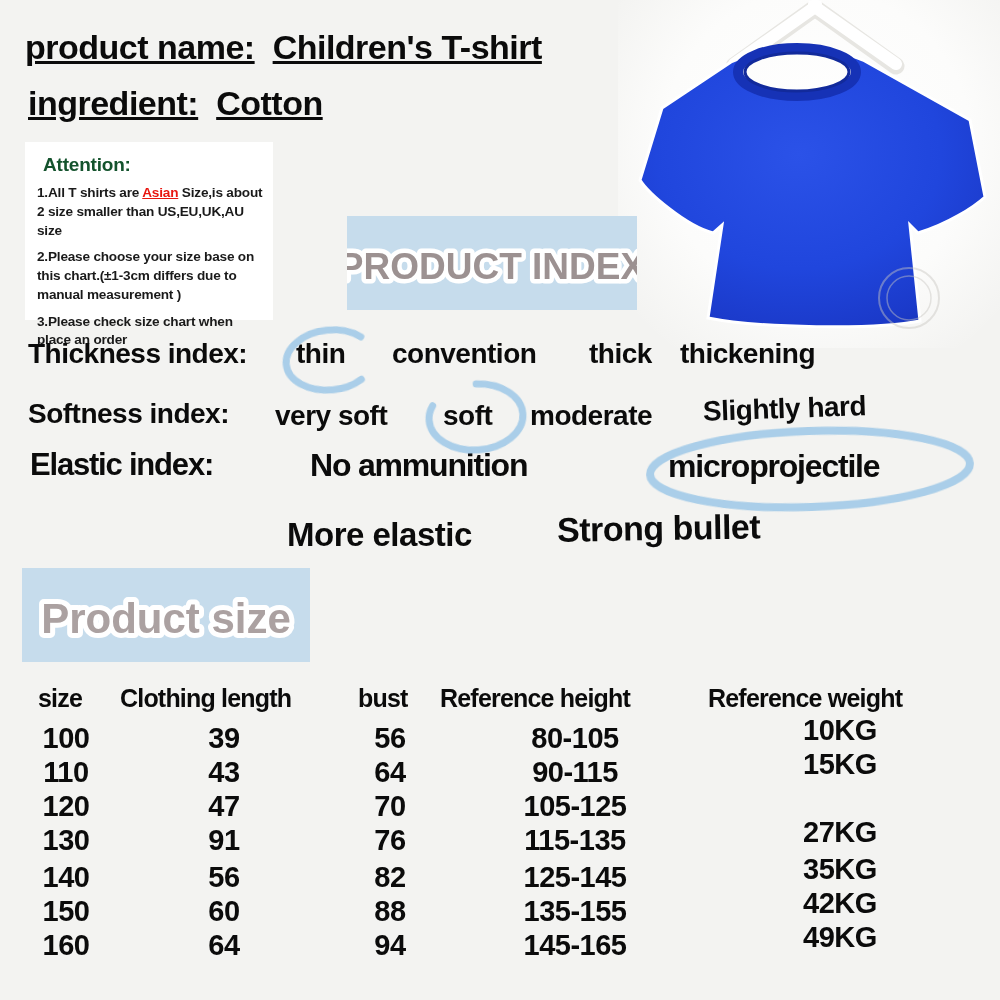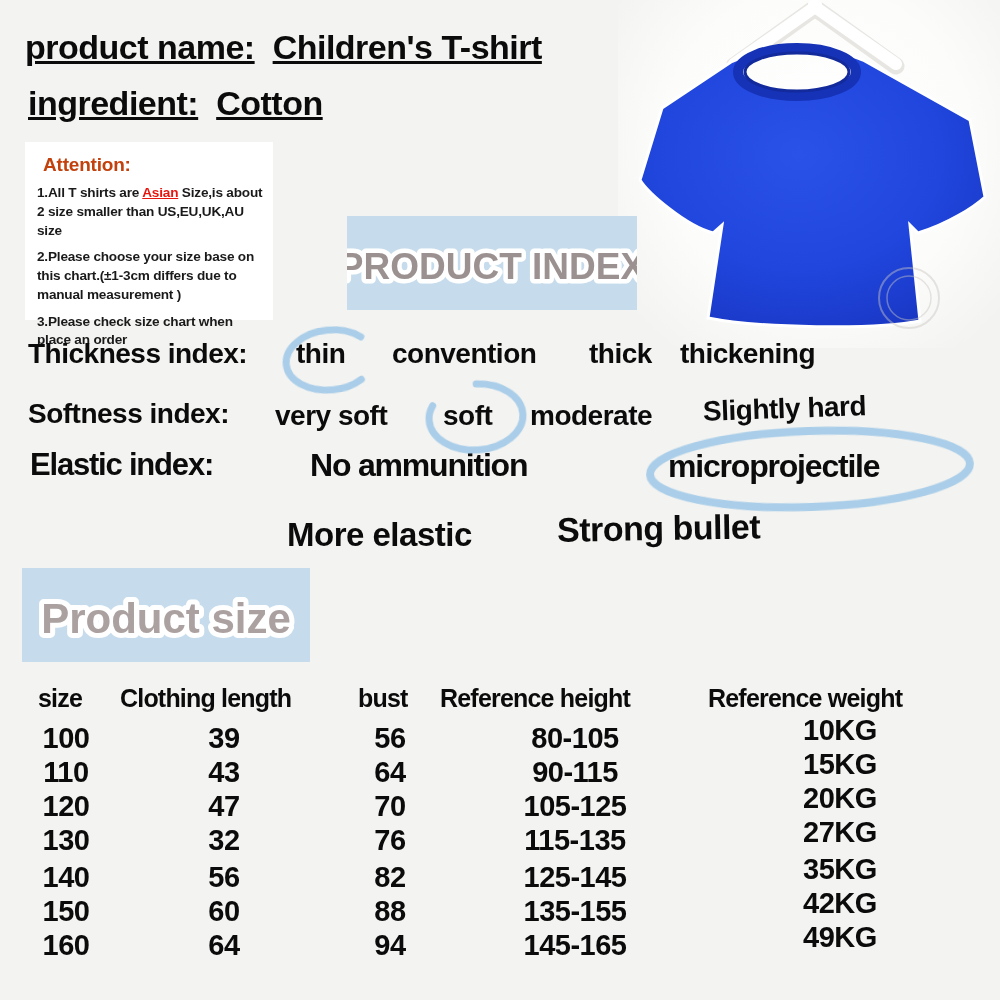--- a/index.html
+++ b/index.html
@@ -18,21 +18,21 @@
   
   .attention{
     position:absolute;left:25px;top:142px;width:248px;height:178px;
     background:#ffffff;
     padding:8px 10px 6px 12px;box-sizing:border-box;
     font-size:13.6px;line-height:1.38;letter-spacing:-0.2px;
     white-space:normal;color:#1a1a1a;
   }
   .attention .att-title{font-size:19px;margin:2px 0 6px 6px;}
   .attention p{margin:0 0 8px 0;}
-  .red{color:#c2410c;}
+  .red{color:#14532d;}
   .red-u{color:#e8150f;text-decoration:underline;}
   
   .blue-box{position:absolute;background:#c6dcec;}
   .blue-box svg{display:block;}
   
   .opt{font-size:28px;letter-spacing:-0.5px;}
   .cond{letter-spacing:-1.2px;}
   
   .photo{
     position:absolute;left:618px;top:0;width:382px;height:348px;
@@ -164,25 +164,24 @@
     <span class="cell c1">43</span>
     <span class="cell c2">64</span>
     <span class="cell c3">90-115</span>
     <span class="cell c4">15KG</span>
   </div>
   <div class="trow" style="top:790px;">
     <span class="cell c0">120</span>
     <span class="cell c1">47</span>
     <span class="cell c2">70</span>
     <span class="cell c3">105-125</span>
-    <span class="cell c4">20KG</span>
   </div>
   <div class="trow" style="top:824px;">
     <span class="cell c0">130</span>
-    <span class="cell c1">32</span>
+    <span class="cell c1">91</span>
     <span class="cell c2">76</span>
     <span class="cell c3">115-135</span>
     <span class="cell c4">27KG</span>
   </div>
   <div class="trow" style="top:861px;">
     <span class="cell c0">140</span>
     <span class="cell c1">56</span>
     <span class="cell c2">82</span>
     <span class="cell c3">125-145</span>
     <span class="cell c4">35KG</span>

